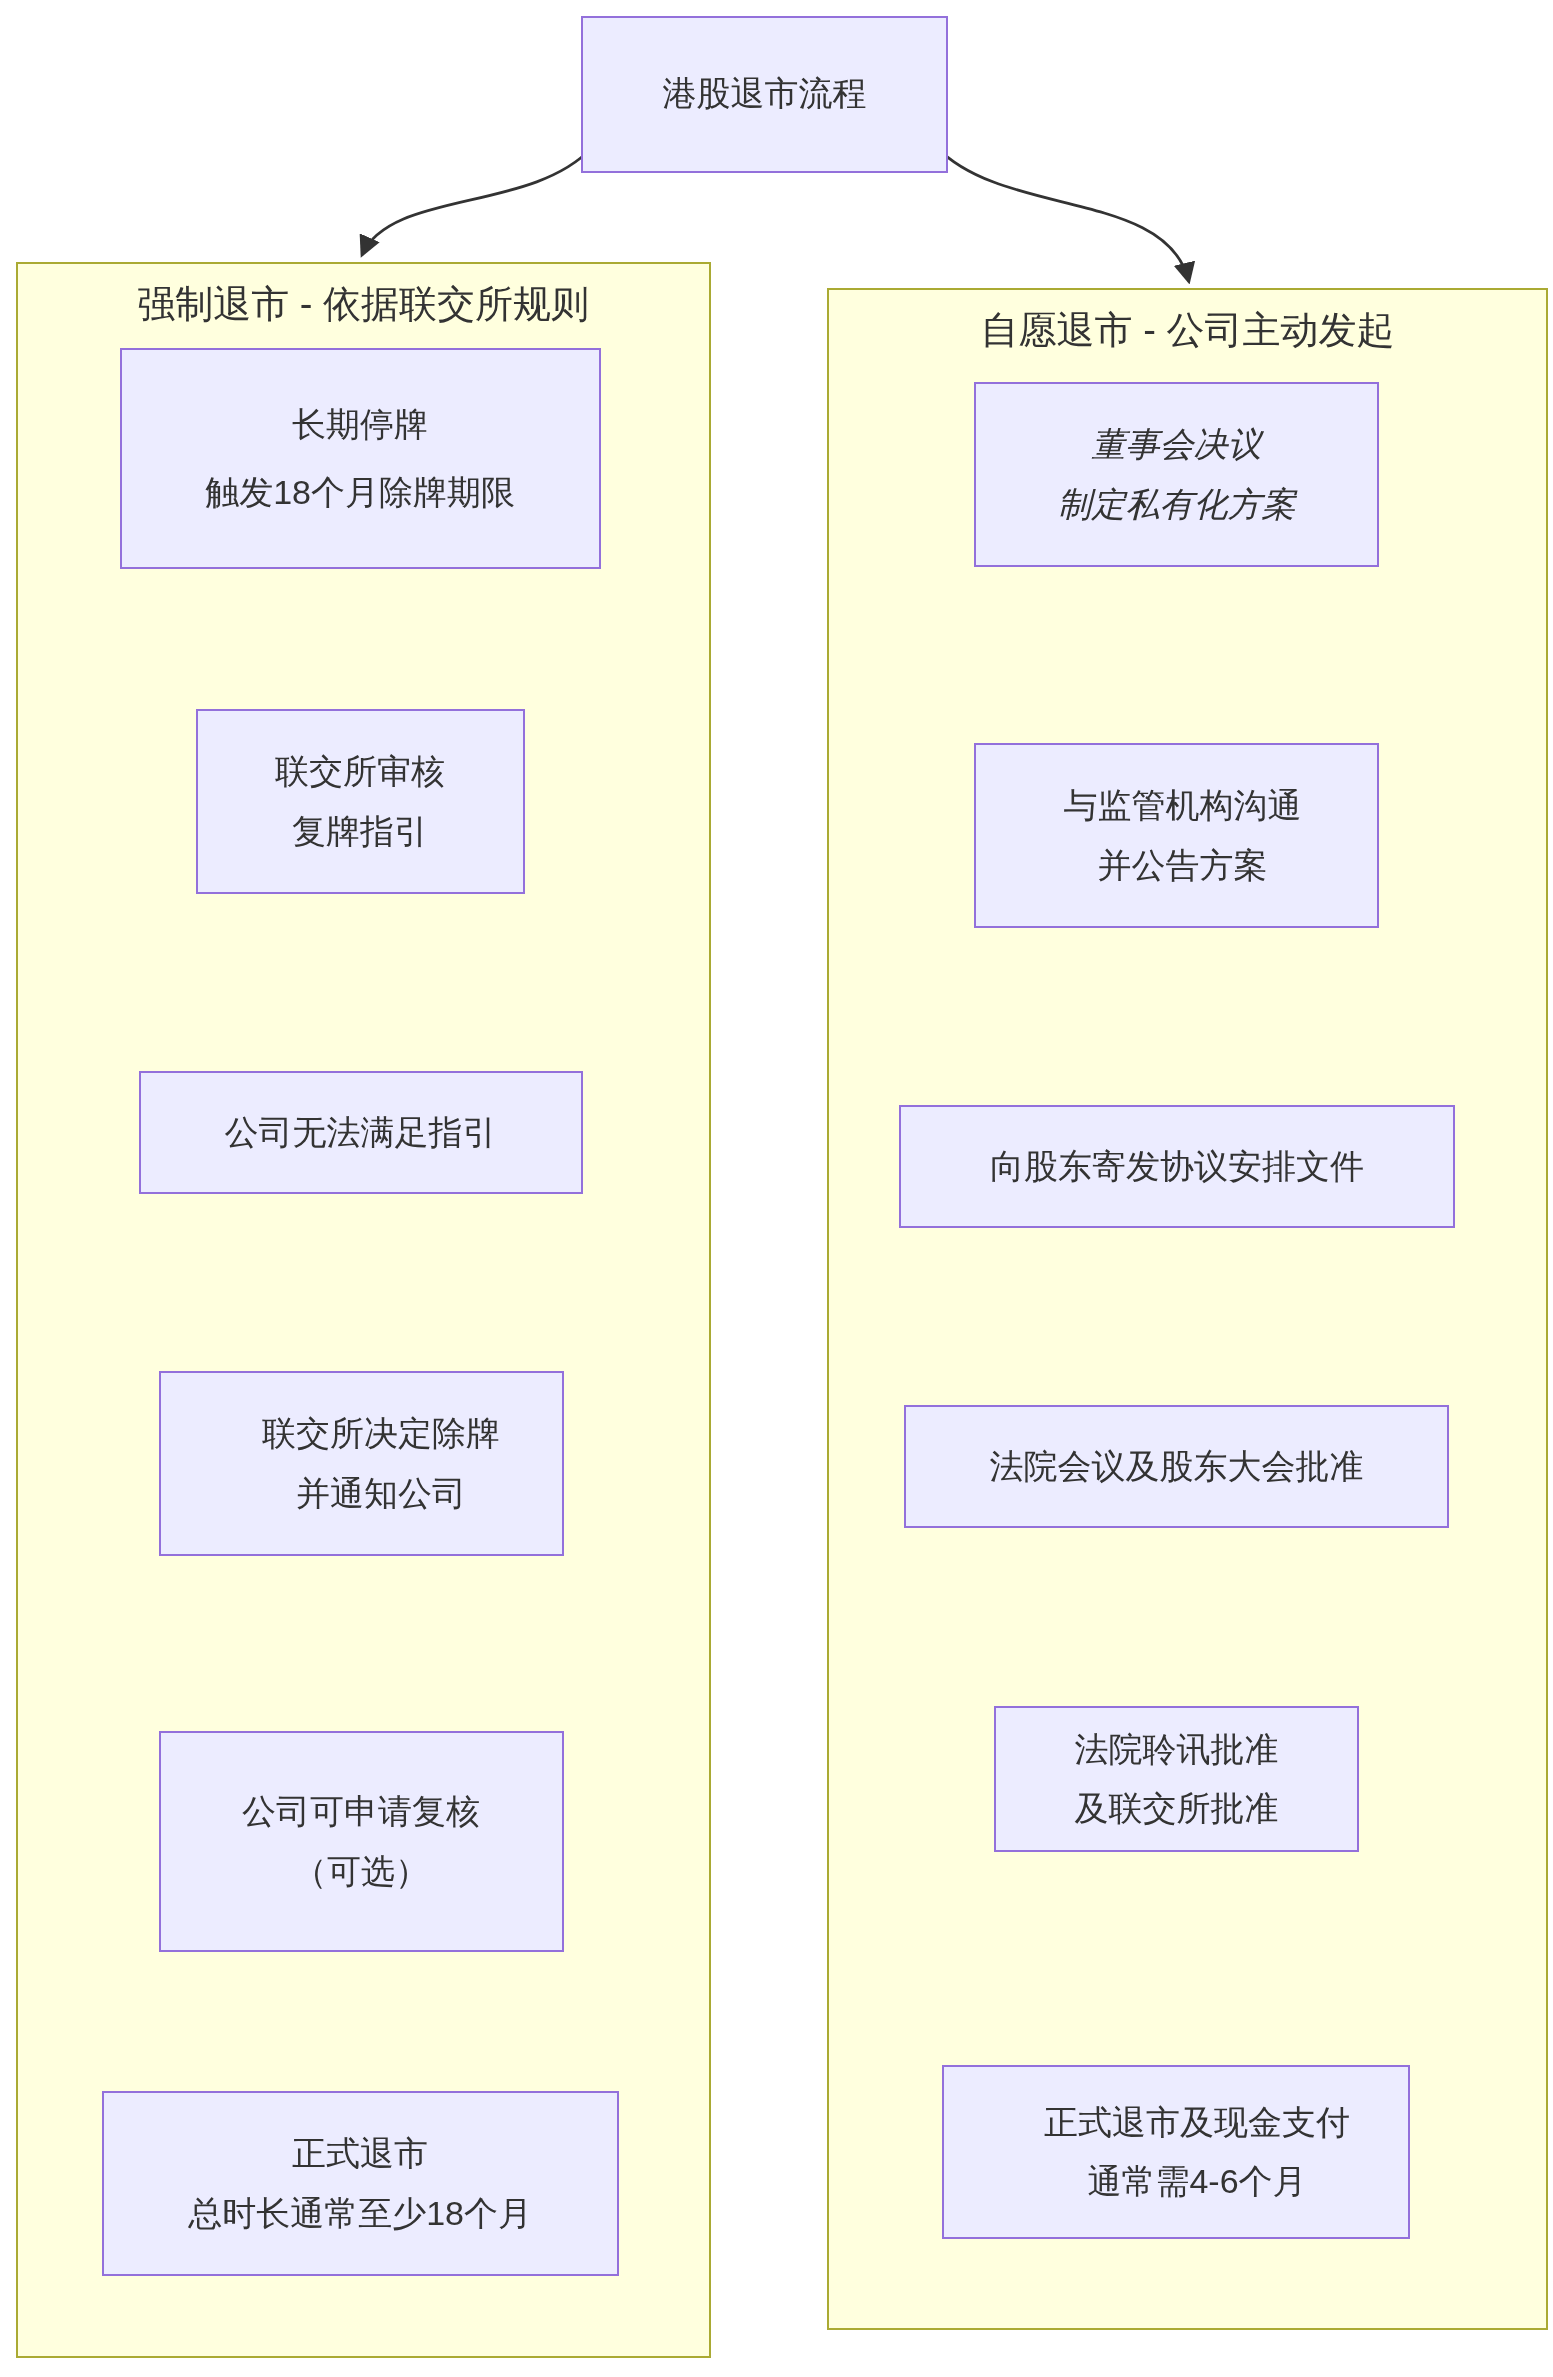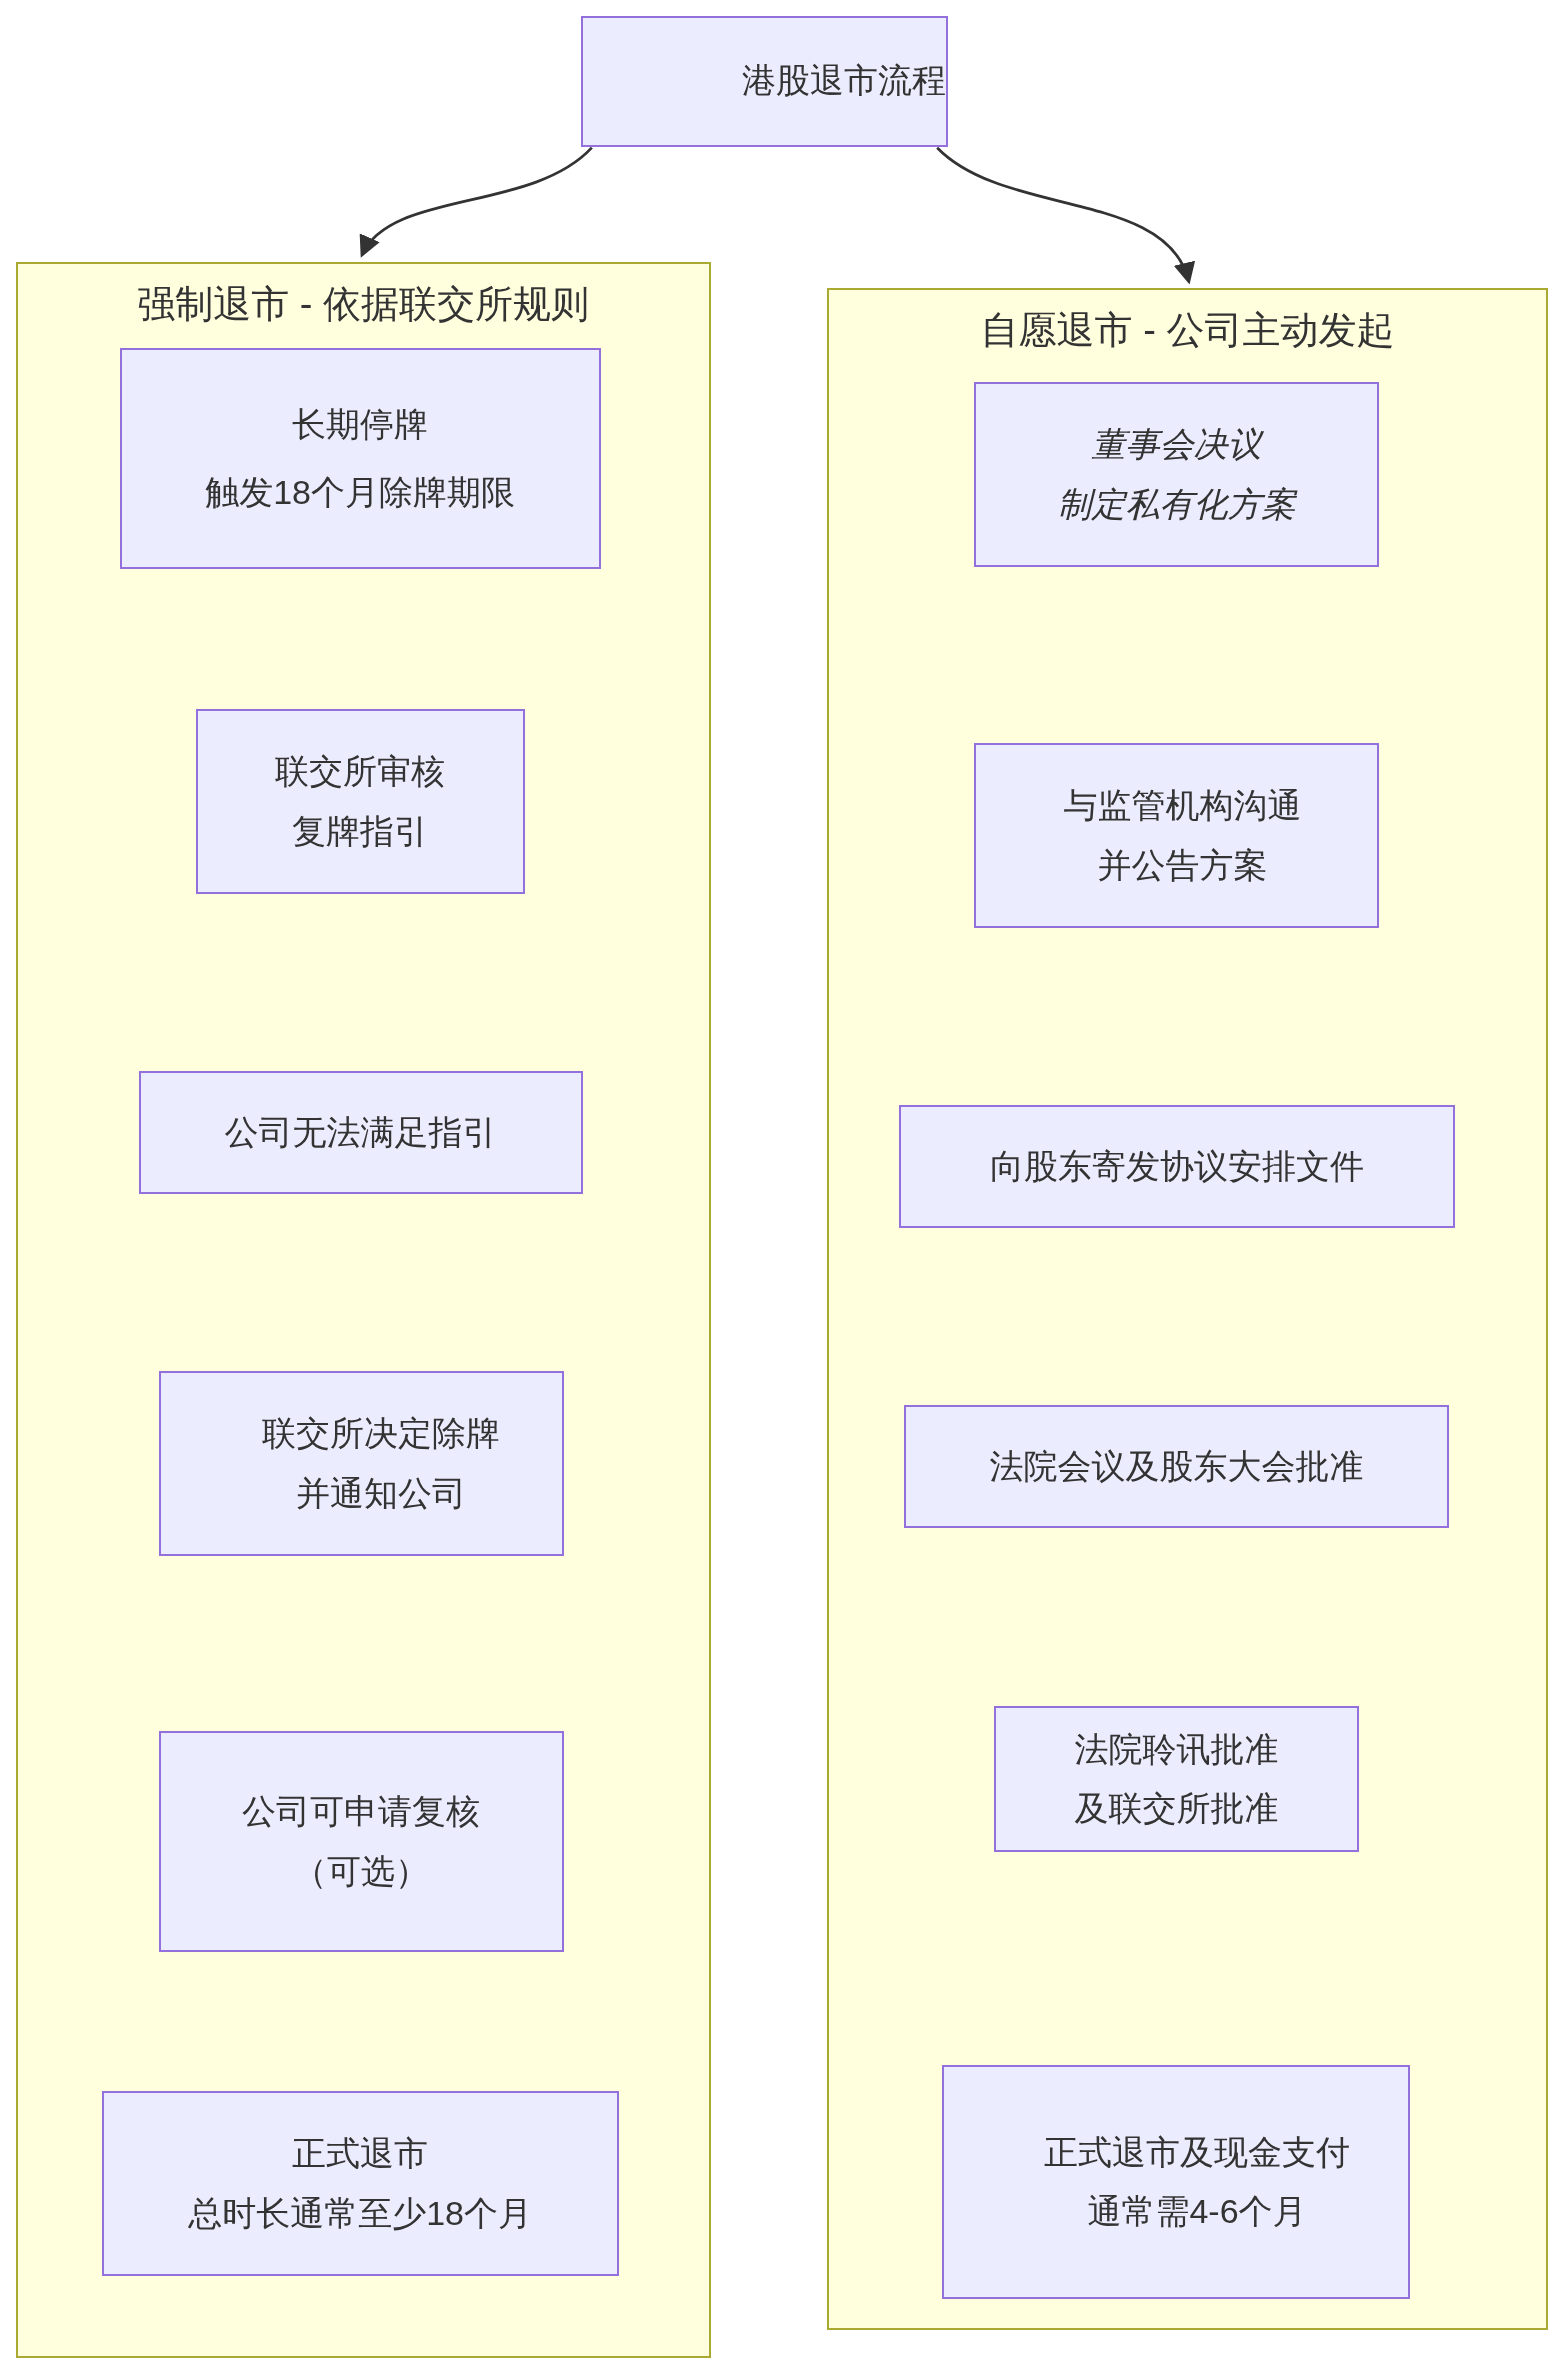--- a/index.html
+++ b/index.html
@@ -52,38 +52,38 @@
     flex-direction: column;
     align-items: center;
     justify-content: center;
     text-align: center;
     font-size: 34px;
     line-height: 1.75;
     color: var(--text);
   }
   .node .line { display: block; white-space: nowrap; }
   .root-node {
-    left: 581px; top: 15.6px; width: 367px; height: 131px; align-items: flex-end;
+    left: 581px; top: 15.6px; width: 367px; height: 157px;
   }
   
   .cluster-left { left: 15.6px; top: 262px; width: 695px; height: 2096px; }
   .L1 { left: 102px; top: 84px;  width: 481px; height: 221px; gap: 8px; }
   .L2 { left: 178px; top: 445px;  width: 329px; height: 185px; }
   .L3 { left: 121px; top: 807px; width: 444px; height: 123px; }
   .L4 { left: 141px; top: 1107px; width: 405px; height: 185px; padding-left: 40px; }
   .L5 { left: 141px; top: 1467px; width: 405px; height: 221px; justify-content: center; }
   .L6 { left: 84px; top: 1827px; width: 517px; height: 185px; }
   
   .cluster-right { left: 827px; top: 288px; width: 721px; height: 2042px; }
   .R1 { left: 145px; top: 92px;  width: 405px; height: 185px; font-style: italic; }
   .R2 { left: 145px; top: 453px;  width: 405px; height: 185px; padding-left: 12px; }
   .R3 { left: 70px;  top: 815px; width: 556px; height: 123px; }
   .R4 { left: 75px;  top: 1115px; width: 545px; height: 123px; }
   .R5 { left: 165px; top: 1416px; width: 365px; height: 146px; }
-  .R6 { left: 113px; top: 1775px; width: 468px; height: 234px; padding-left: 42px; }
+  .R6 { left: 113px; top: 1775px; width: 468px; height: 174px; padding-left: 42px; }
 </style>
 </head>
 <body>
 
 <div class="canvas">
 
   <svg class="edges" viewBox="0 0 1988 3042" xmlns="http://www.w3.org/2000/svg">
     <defs>
       <marker id="arrowhead" viewBox="0 0 10 10" refX="8.5" refY="5" markerWidth="8" markerHeight="8" orient="auto">
         <path class="arrowhead-fill" d="M 0 0 L 10 5 L 0 10 Z"></path>

